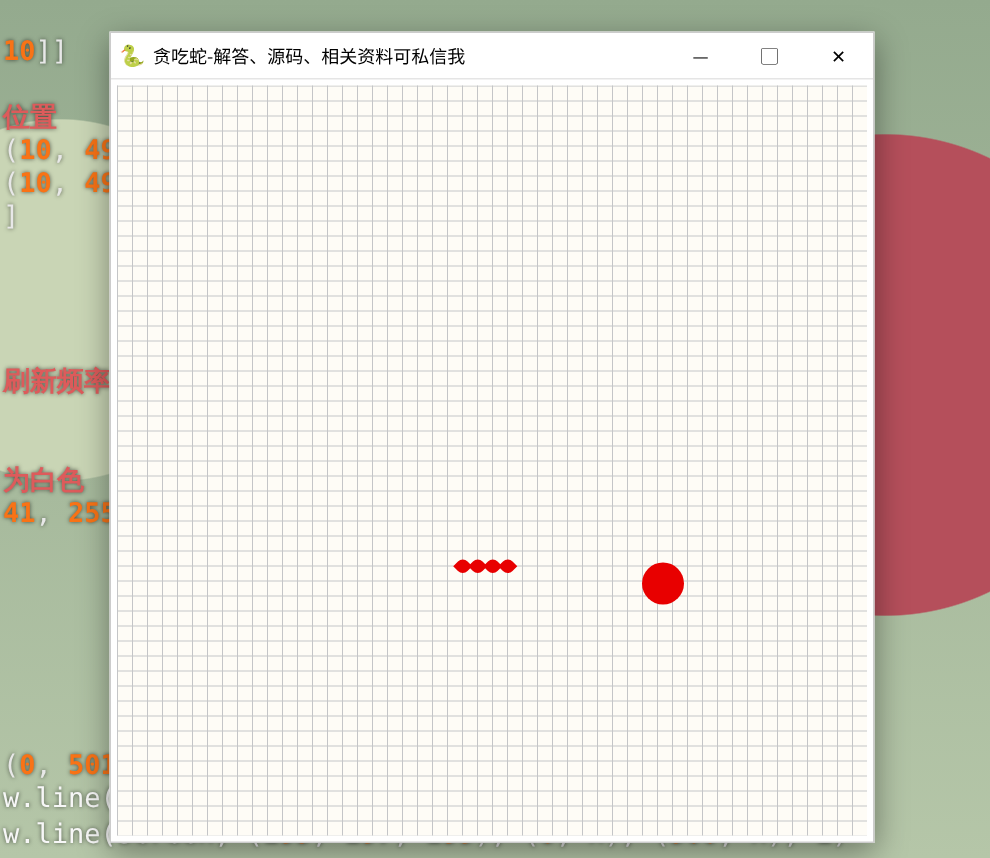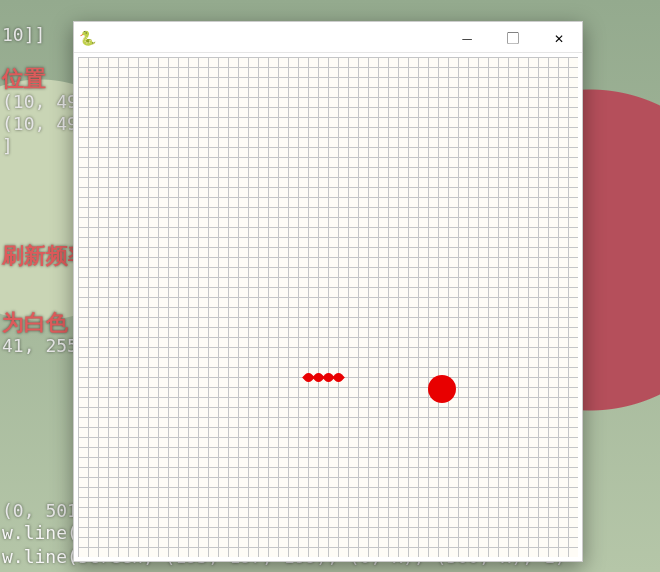--- a/index.html
+++ b/index.html
@@ -27,23 +27,23 @@
     position: absolute;
     inset: 0;
     font-family: Consolas, monospace;
     font-size: 18px;
     line-height: 22px;
     color: #f7f7f7;
     text-shadow: 0 0 3px rgba(0,0,0,.6);
     white-space: pre;
     padding: 2px 2px;
   }
-  .code-layer .num  { color: #e5e5e5; }
+  .code-layer .num  { color: #f97316; font-weight: bold; }
   .code-layer .br   { color: #e8e8e8; }
-  .code-layer .com  { color: #dd5b5b; font-size: 22px; font-weight: bold; }
+  .code-layer .com  { color: #dd5b5b; font-size: 18px; font-weight: bold; }
   .code-layer .line-lo { position:absolute; bottom:4px; left:2px; }
   .code-layer .line-lo2{ position:absolute; bottom:28px; left:2px; }
 
   
   .app-window {
     position: absolute;
     left: 73px;
     top: 21px;
     width: 510px;
     height: 541px;
@@ -127,20 +127,21 @@
 <span class="com">为白色</span>
 <span class="num">41</span><span class="br">, </span><span class="num">255</span>
 <span class="line-lo2"><span class="br">(</span><span class="num">0</span><span class="br">, </span><span class="num">501</span>
 <span>w.line(</span></span>
 <span class="line-lo"><span>w.line(screen, (</span><span class="num">195</span><span class="br">, </span><span class="num">197</span><span class="br">, </span><span class="num">199</span><span class="br">), (</span><span class="num">0</span><span class="br">, x), (</span><span class="num">500</span><span class="br">, x), </span><span class="num">1</span><span class="br">)</span></span>
 </div>
 
 <div class="app-window">
   <div class="titlebar">
     <span class="icon">🐍</span>
+    <span class="title">贪吃蛇-解答、源码、相关资料可私信我</span>
     <span class="spacer"></span>
     <div class="winbtn">—</div>
     <div class="winbtn">▢</div>
     <div class="winbtn close-btn">✕</div>
   </div>
   <div class="game-area" id="game-area">
     <div id="food" class="food" style="left: 350px; top: 318px;"></div>
   <div class="snake-seg" style="left: 226px; top: 316px;"></div>
       <div class="snake-seg" style="left: 236px; top: 316px;"></div>
       <div class="snake-seg" style="left: 246px; top: 316px;"></div>

